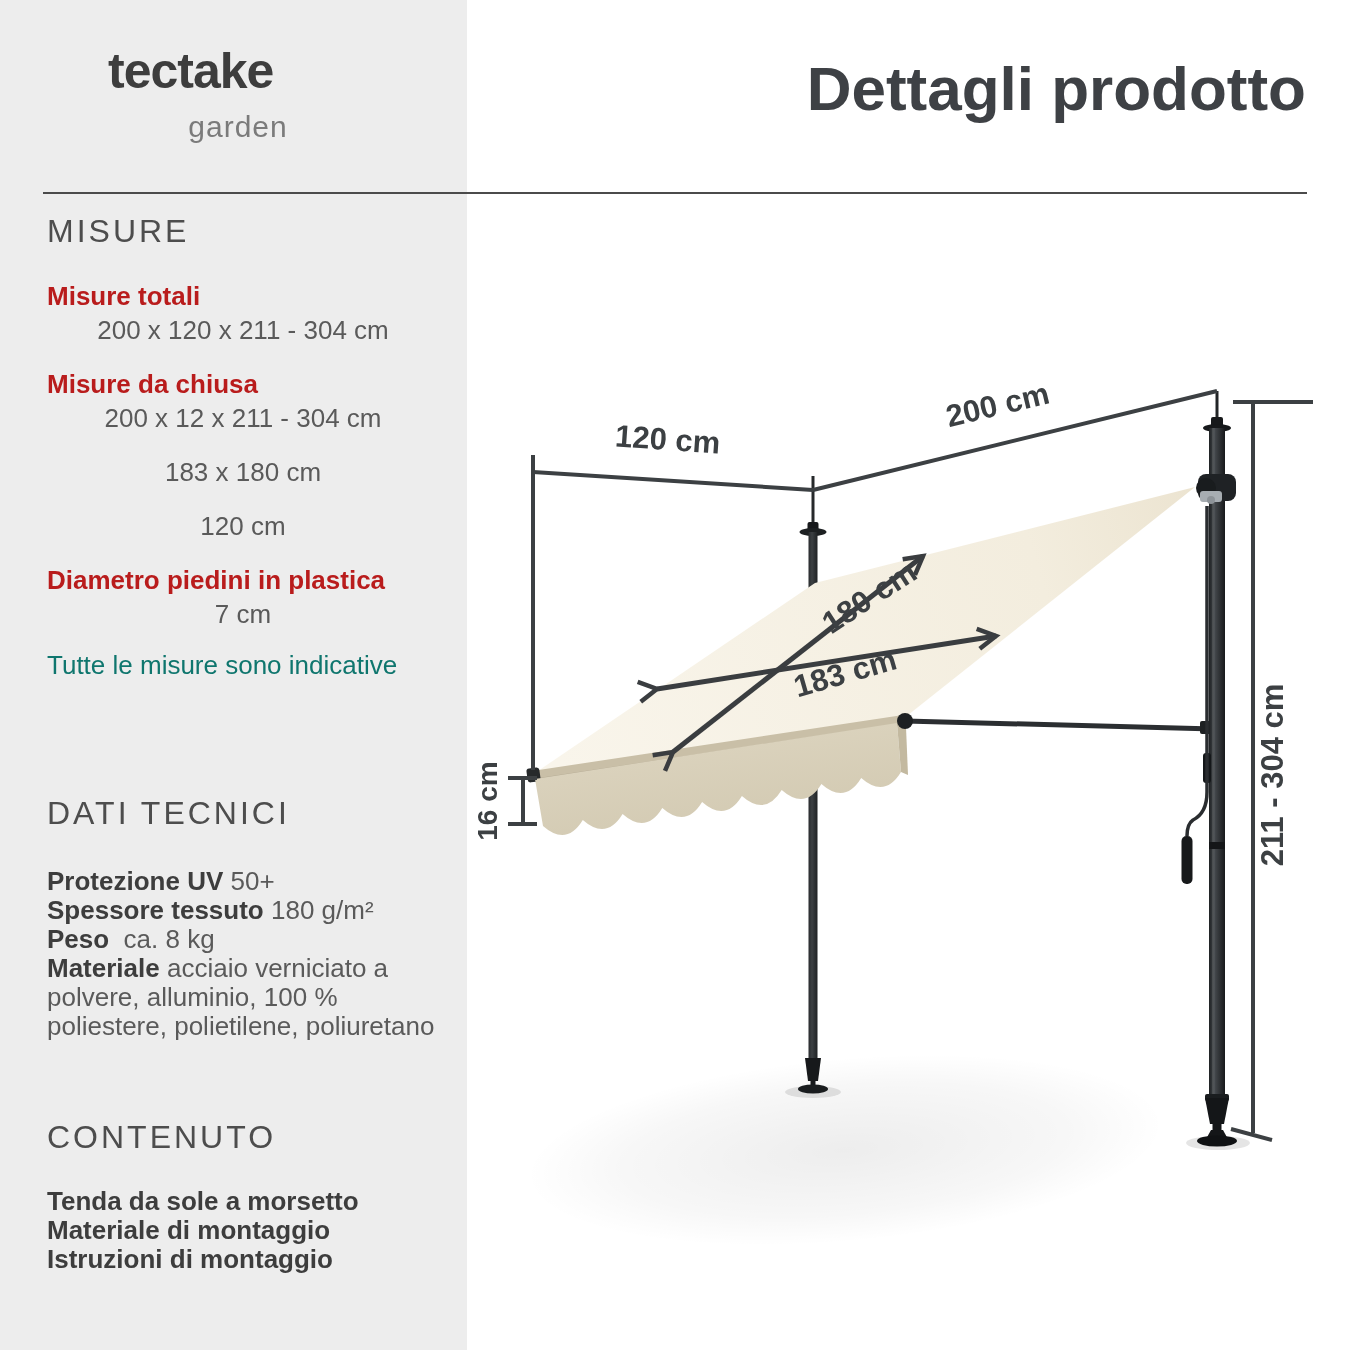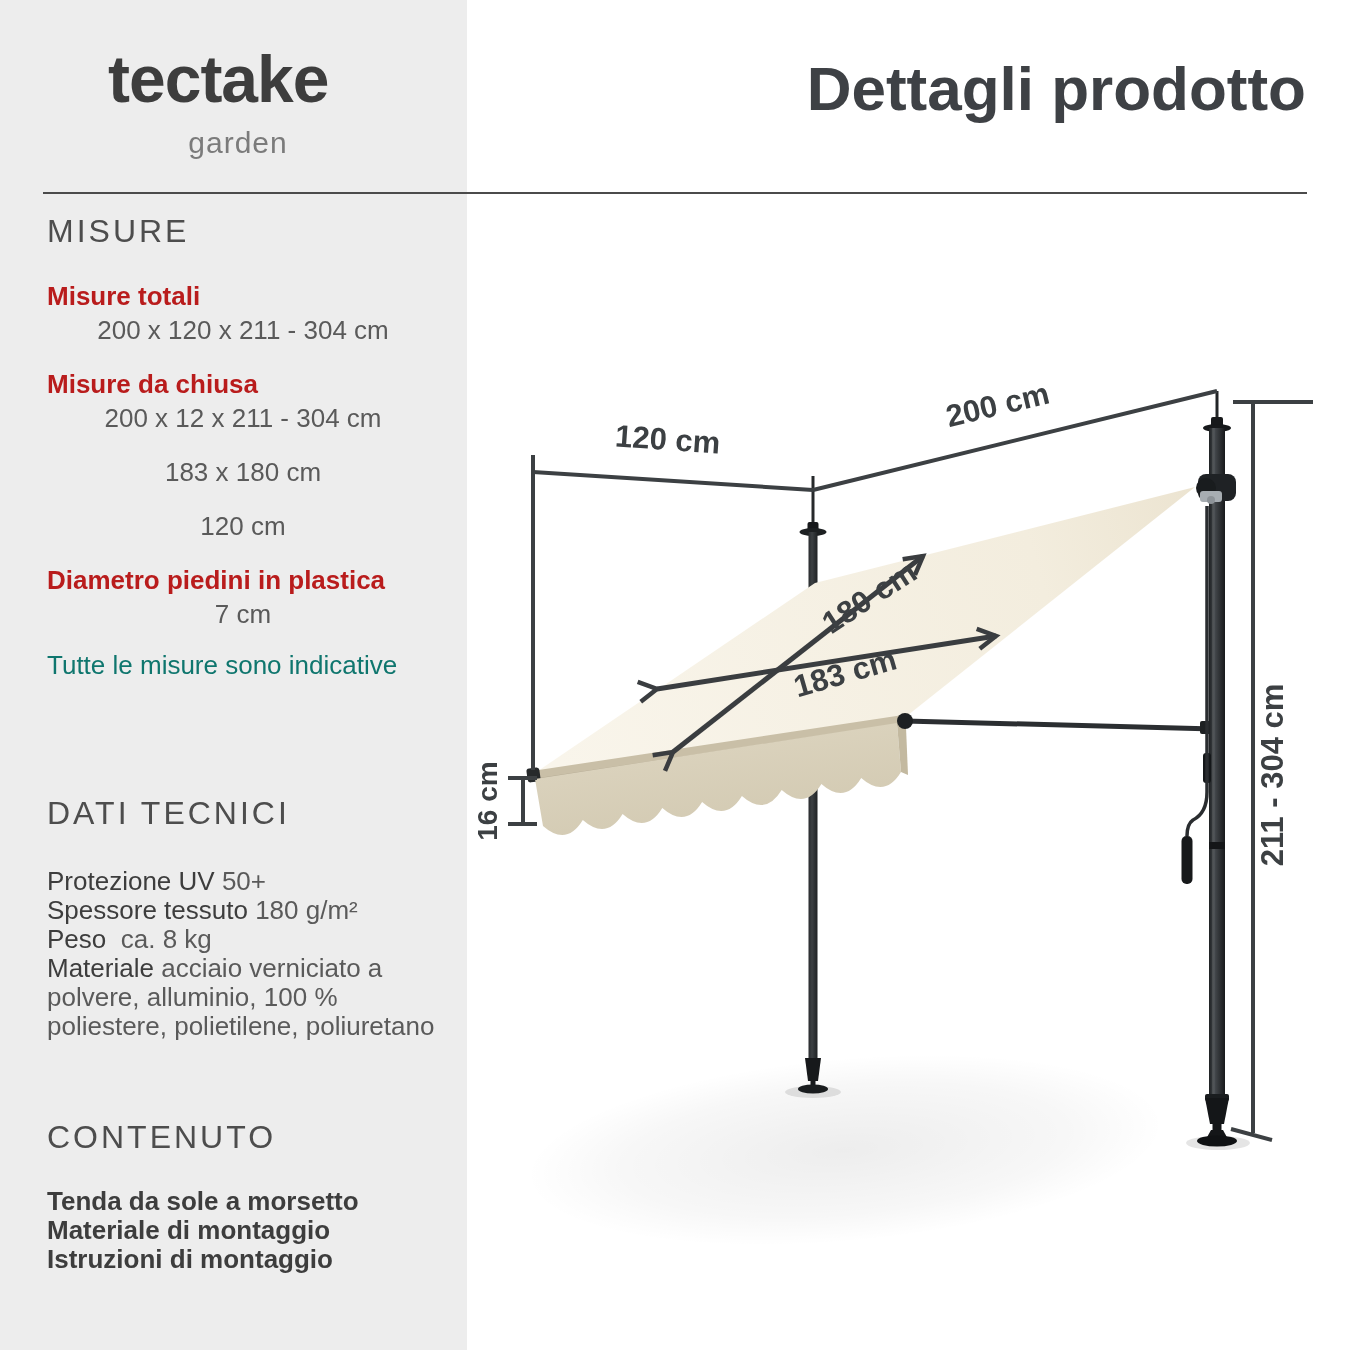--- a/index.html
+++ b/index.html
@@ -4,36 +4,36 @@
 <style>
   html,body{margin:0;padding:0;}
   body{
     width:1350px;height:1350px;position:relative;overflow:hidden;
     background:#ffffff;
     font-family:"Liberation Sans", sans-serif;
     -webkit-font-smoothing:antialiased;
   }
   .sidebar{position:absolute;left:0;top:0;width:467px;height:1350px;background:#ededed;}
   .logo{position:absolute;left:108px;top:46px;width:260px;}
-  .logo-main{font-size:66px;font-weight:800;color:#3d3d3d;line-height:1;letter-spacing:-1px;}
+  .logo-main{font-size:50px;font-weight:800;color:#3d3d3d;line-height:1;letter-spacing:-1px;}
   .logo-sub{font-size:30px;font-weight:500;color:#7b7b7b;text-align:center;line-height:1;margin-top:16px;letter-spacing:1px;}
   .page-title{position:absolute;right:44px;top:58px;font-size:62px;font-weight:700;color:#3e4145;line-height:1;}
   .divider{position:absolute;left:43px;top:192px;width:1264px;border-top:2px solid #4b4b4b;}
 
   .sec{position:absolute;left:47px;width:392px;font-size:26px;color:#5a5a5a;}
   .sec h2{font-size:32px;font-weight:400;letter-spacing:3px;color:#4d4d4d;margin:0;line-height:35px;}
   .sec-misure{top:214px;}
   .mi-wrap{margin-top:30px;}
   .mi-item{margin-bottom:20px;}
   .mi-label{font-weight:700;color:#b91c1c;line-height:34px;}
   .mi-value{line-height:34px;color:#5a5a5a;text-align:center;}
   .mi-note{line-height:29px;color:#0f766e;}
   .sec-dati{top:796px;}
   .spec-wrap{margin-top:36px;line-height:29px;}
-  .spec-label{font-weight:400;color:#3d3d3d;}
+  .spec-label{font-weight:700;color:#3d3d3d;}
   .sec-contenuto{top:1120px;}
   .co-wrap{margin-top:32px;line-height:29px;}
   .co-item{font-weight:700;color:#3d3d3d;}
 
   svg{position:absolute;left:0;top:0;}
   .dim-line{stroke:#3c4043;stroke-width:4;fill:none;}
   .dim-label{fill:#3c4043;font-size:31px;font-weight:600;text-anchor:middle;}
   .dim-label-sm{fill:#3c4043;font-size:28px;font-weight:600;text-anchor:middle;}
   .arrow-line{stroke:#3a3d40;stroke-width:5;fill:none;}
 </style>

